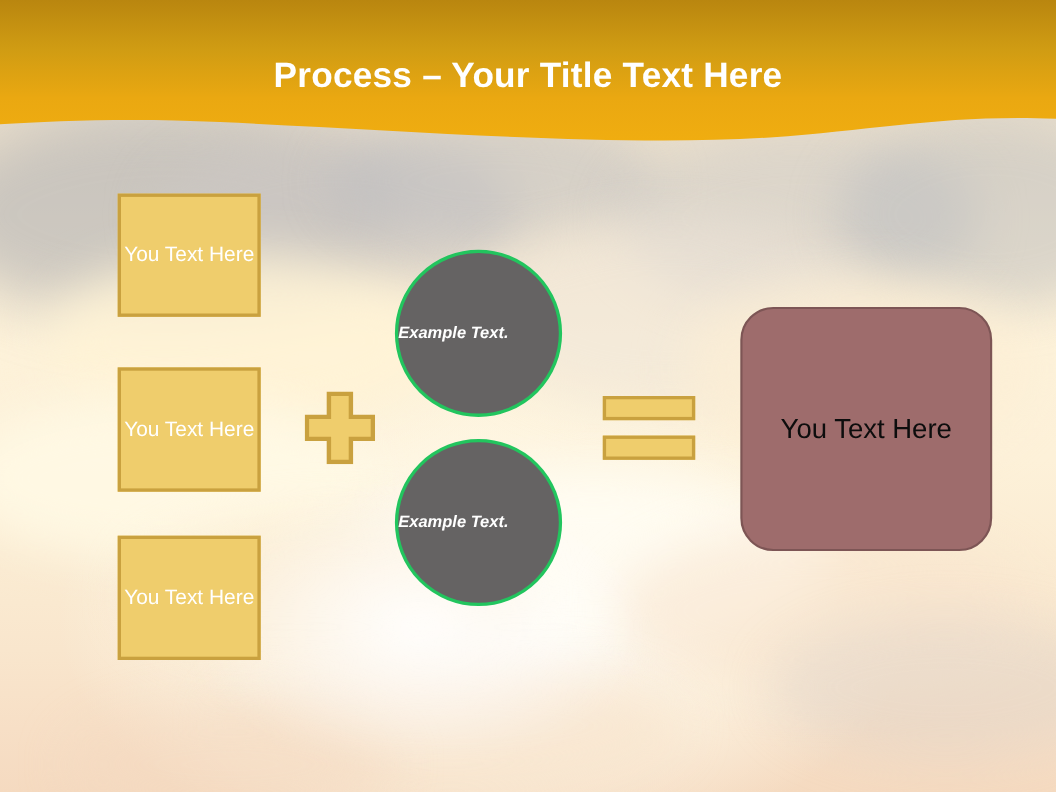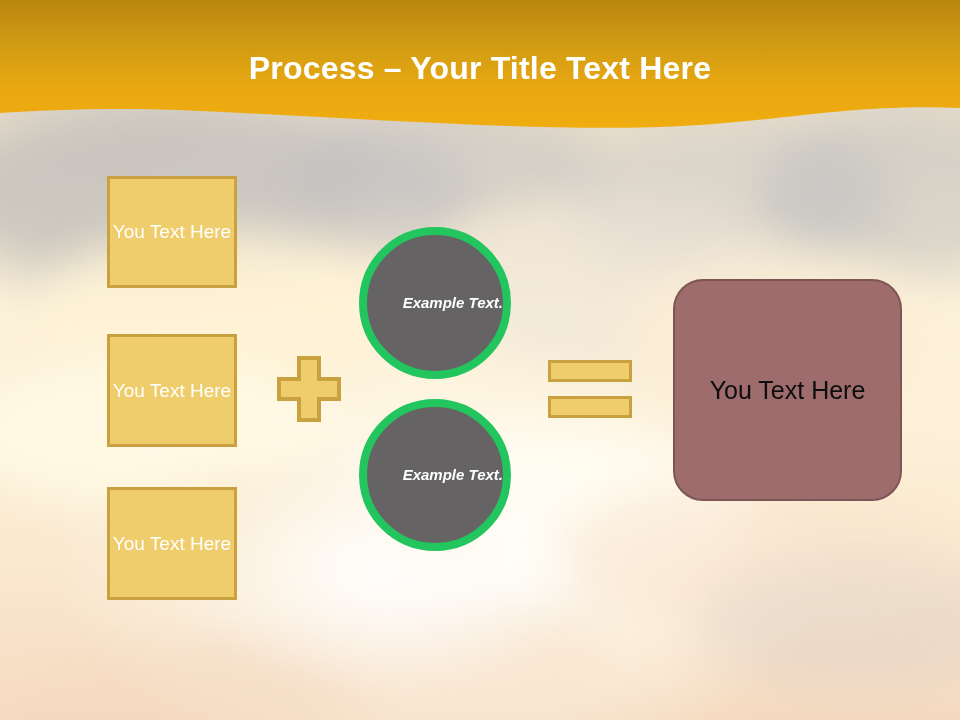--- a/index.html
+++ b/index.html
@@ -144,25 +144,25 @@
   }
   .eq-bar.top { top: 0; }
   .eq-bar.bottom { top: 36px; }
 
   
   .circle {
     position: absolute;
     width: 152px; height: 152px;
     border-radius: 50%;
     background: #656363;
-    border: 8px solid #22c55e;
+    border: 3px solid #22c55e;
     box-sizing: border-box;
     display: flex;
     align-items: center;
-    justify-content: flex-end;
+    justify-content: flex-start;
     color: #ffffff;
     font-size: 15px;
     font-weight: bold;
     font-style: italic;
     line-height: 1.45;
     text-align: center;
   }
   .circle1 { left: 359px; top: 227px; }
   .circle2 { left: 359px; top: 399px; }
 

